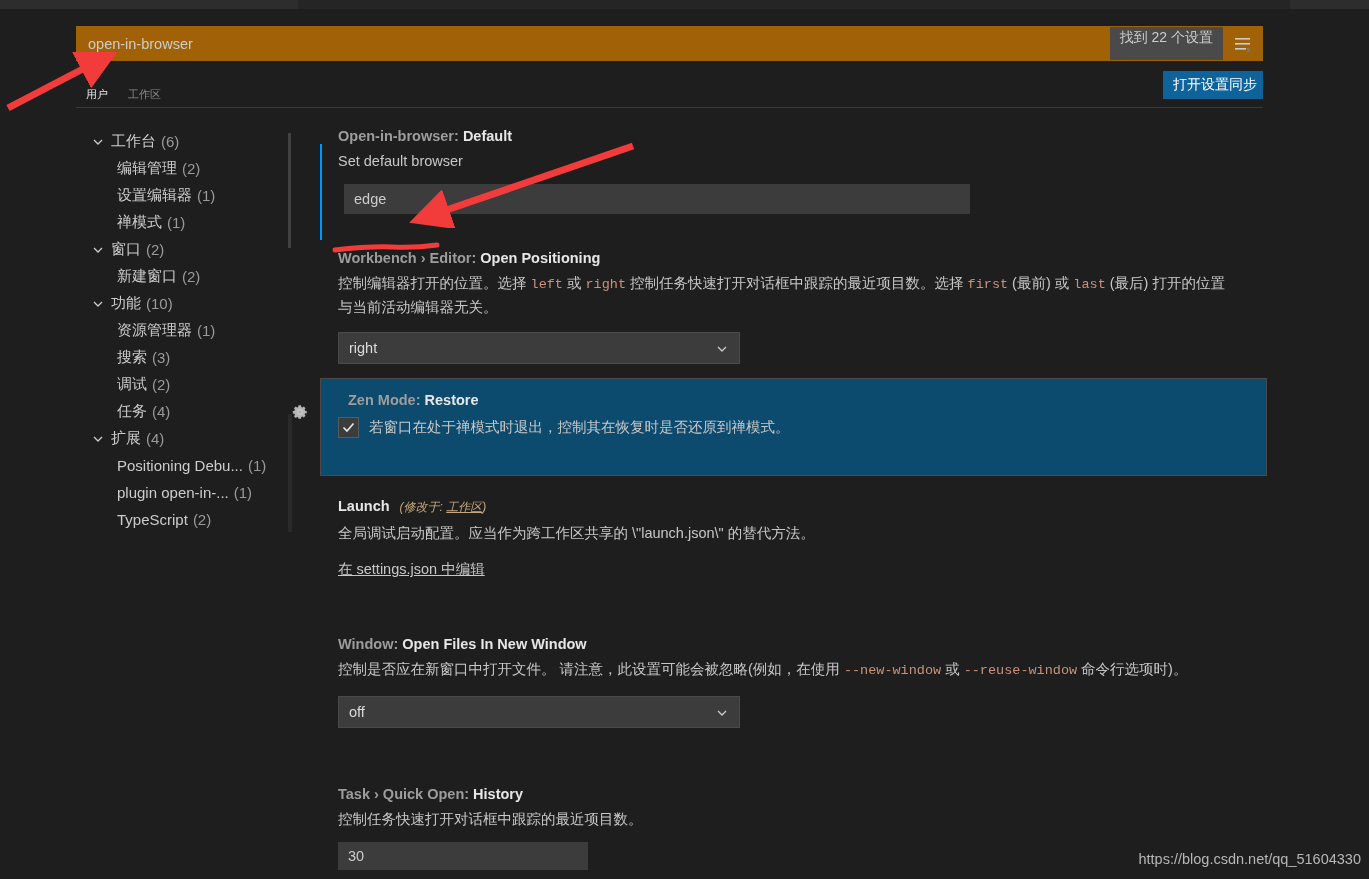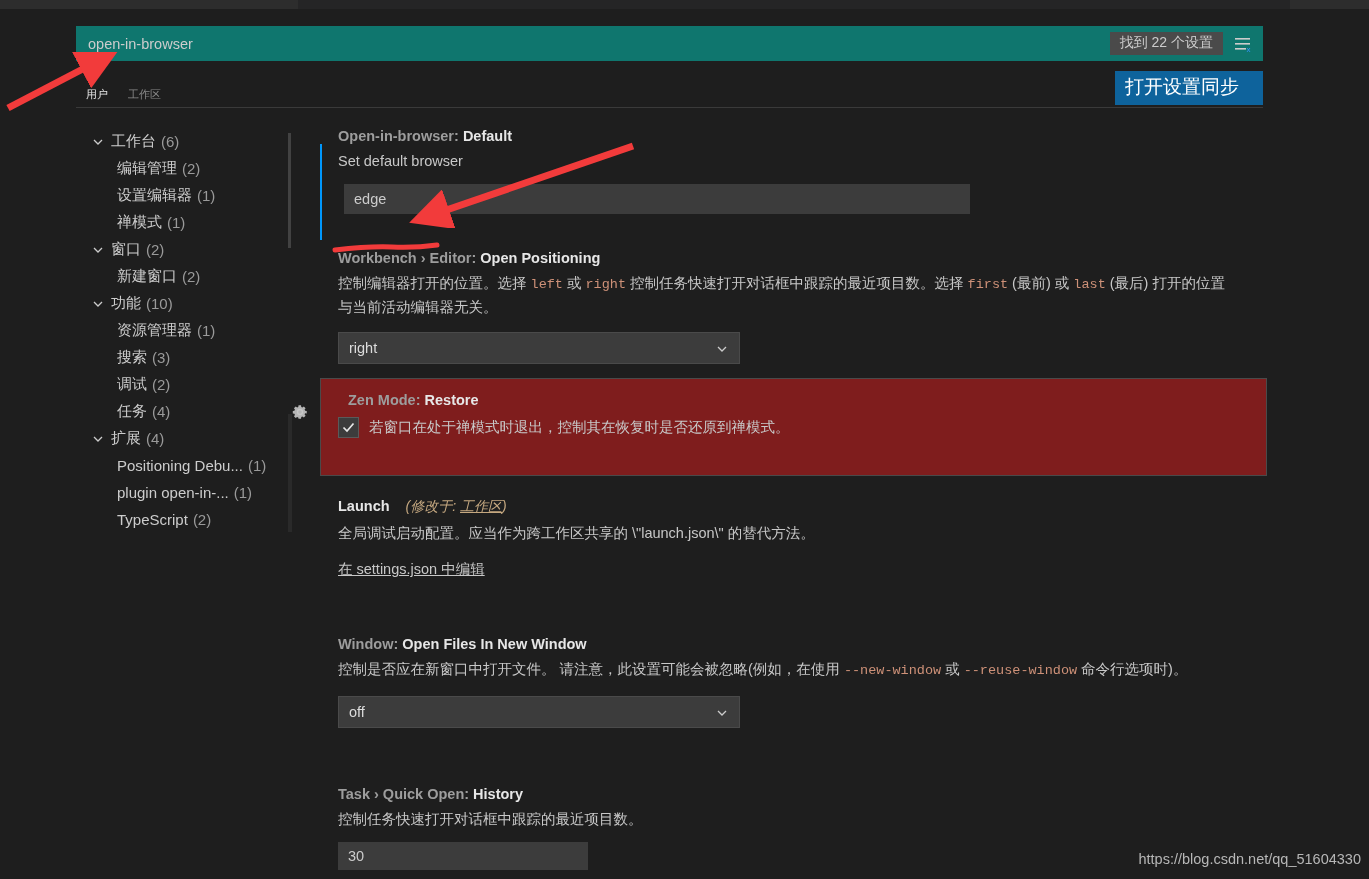--- a/index.html
+++ b/index.html
@@ -17,29 +17,29 @@
   .tabstrip { position: absolute; left: 0; top: 0; width: 1369px; height: 9px; background: #252526; }
   .tabstrip .tab-a { position: absolute; left: 0; top: 0; width: 70px; height: 9px; background: #2d2d2d; }
   .tabstrip .tab-b { position: absolute; left: 70px; top: 0; width: 228px; height: 9px; background: #2d2d2d; }
   .tabstrip .tab-c { position: absolute; left: 443px; top: 0; width: 480px; height: 9px; background: #252526; }
   .tabstrip .tab-d { position: absolute; left: 1290px; top: 0; width: 79px; height: 9px; background: #2d2d2d; }
 
   
   .searchrow { position: absolute; left: 0; top: 26px; width: 1369px; height: 35px; }
   .searchbox {
     position: absolute; left: 76px; top: 0; width: 1187px; height: 35px;
-    background: #0f766e; display: flex; align-items: center;
+    background: #a16207; display: flex; align-items: center;
   }
   .searchbox input {
     flex: 1 1 auto; height: 33px; background: transparent; border: 0; outline: none;
     color: #cccccc; font-size: 14.5px; font-family: "Liberation Sans", sans-serif;
     padding: 0 12px;
   }
   .found-count {
-    color: #cccccc; font-size: 14px; padding: 2px 10px 3px 10px;
+    color: #cccccc; font-size: 14px; padding: 2px 10px 13px 10px;
     background: #4a4a4a; margin-right: 8px; white-space: nowrap;
   }
   .filter-icon {
     width: 26px; height: 26px; margin-right: 6px; position: relative;
     display: flex; align-items: center; justify-content: center; cursor: pointer;
   }
 
   
   .tabsrow { position: absolute; left: 0; top: 70px; width: 1369px; height: 40px; }
   .tabs { position: absolute; left: 76px; top: 0; display: flex; align-items: flex-end; height: 38px; }
@@ -47,21 +47,21 @@
     position: relative; padding: 0 10px 8px 10px; font-size: 11px; color: #8a8a8a;
     cursor: pointer; line-height: 1;
   }
   .tab.active { color: #e7e7e7; }
   .tab.active::after {
     content: ""; position: absolute; left: 0; right: 0; bottom: 0; height: 1.5px; background: #e7e7e7;
   }
   .tabs-divider { position: absolute; left: 76px; top: 37px; width: 1187px; height: 1px; background: #3a3a3a; }
   .sync-button {
     position: absolute; right: 106px; top: 1px; background: #0e639c; color: #ffffff;
-    font-size: 19px; padding: 6px 24px 7px 10px; border: 0; cursor: pointer; line-height: 1.1;
+    font-size: 14px; padding: 6px 6px 7px 10px; border: 0; cursor: pointer; line-height: 1.1;
     font-family: "Liberation Sans", sans-serif;
   }
 
   
   .sidebar { position: absolute; left: 83px; top: 128px; width: 215px; }
   .tree-item {
     display: flex; align-items: center; height: 27px; font-size: 15px;
     color: #cccccc; cursor: pointer; white-space: nowrap;
   }
   .tree-item.lvl0 { padding-left: 6px; }
@@ -76,21 +76,21 @@
 
   
   .settings { position: absolute; left: 320px; top: 128px; width: 1000px; }
   .setting { position: relative; }
   .setting .modbar {
     position: absolute; left: 0; top: 16px; width: 2px; height: 96px; background: #0097fb;
   }
   .s-title { font-size: 14.5px; color: #9d9d9d; font-weight: bold; padding-left: 18px; }
   .s-title .crumb { font-weight: bold; color: #9d9d9d; }
   .s-title .leaf { color: #e7e7e7; font-weight: bold; }
-  .s-title .modnote { color: #c5a880; font-style: italic; font-weight: normal; font-size: 14px; margin-left: 16px; }
+  .s-title .modnote { color: #c5a880; font-style: italic; font-weight: normal; font-size: 12px; margin-left: 10px; }
   .s-title .modnote u { text-decoration: underline; }
   .s-desc {
     font-size: 14.5px; color: #c8c8c8; line-height: 1.55; padding-left: 18px;
     margin-top: 6px; max-width: 912px;
   }
   .s-desc code {
     font-family: "Liberation Mono", "DejaVu Sans Mono", monospace;
     color: #ce9178; font-size: 13.5px;
   }
   .s-link {
@@ -104,21 +104,21 @@
   }
   .s-select {
     position: relative; margin-left: 18px; margin-top: 14px; width: 402px; height: 32px;
     background: #3c3c3c; border: 1px solid #4a4a4a; display: flex; align-items: center;
     padding: 0 10px; color: #dcdcdc; font-size: 14.5px; cursor: pointer;
   }
   .s-select .chev-d { position: absolute; right: 10px; top: 9px; }
 
   
   .setting.focused {
-    background: #7f1d1d; border: 1px solid #4a4a4a; padding: 13px 0 13px 0; width: 947px;
+    background: #0c4a6e; border: 1px solid #4a4a4a; padding: 13px 0 13px 0; width: 947px;
   }
   .setting.focused .s-title { padding-left: 27px; }
   .gearbtn { position: absolute; left: -30px; top: 24px; width: 18px; height: 18px; cursor: pointer; }
   .cbrow { display: flex; align-items: center; margin-top: 9px; padding-left: 17px; }
   .checkbox {
     width: 21px; height: 21px; background: #3c3c3c; border: 1px solid #5a5a5a;
     display: flex; align-items: center; justify-content: center; margin-right: 10px;
     flex: 0 0 auto; cursor: pointer;
   }
   .cblabel { font-size: 14.5px; color: #c8c8c8; }

